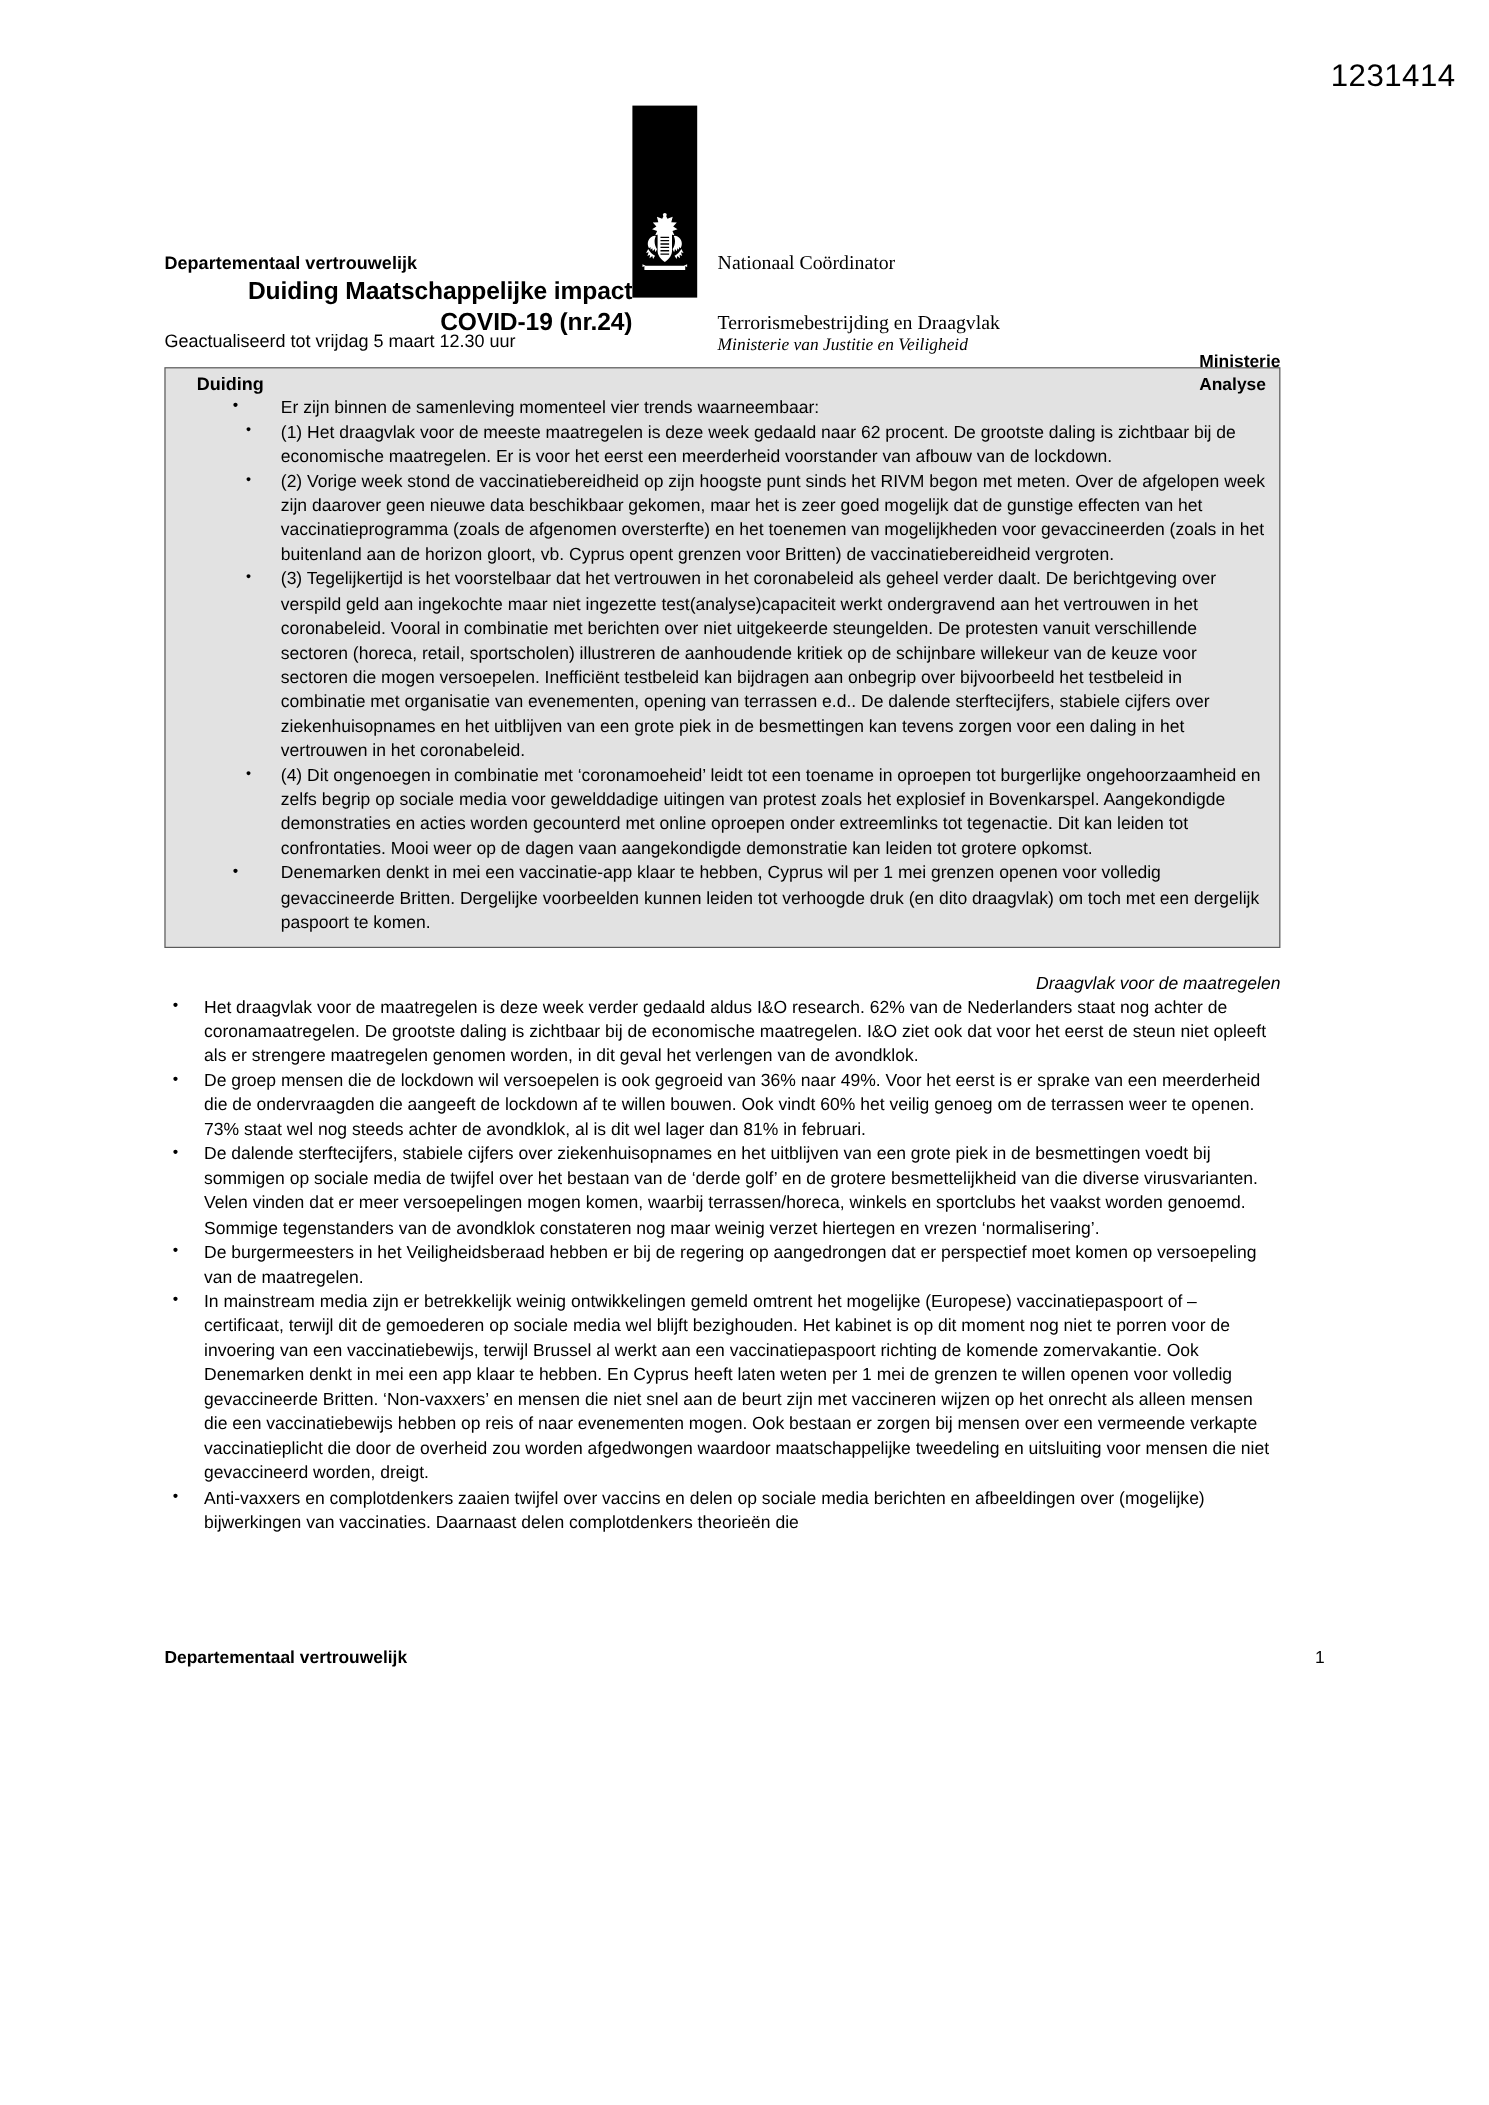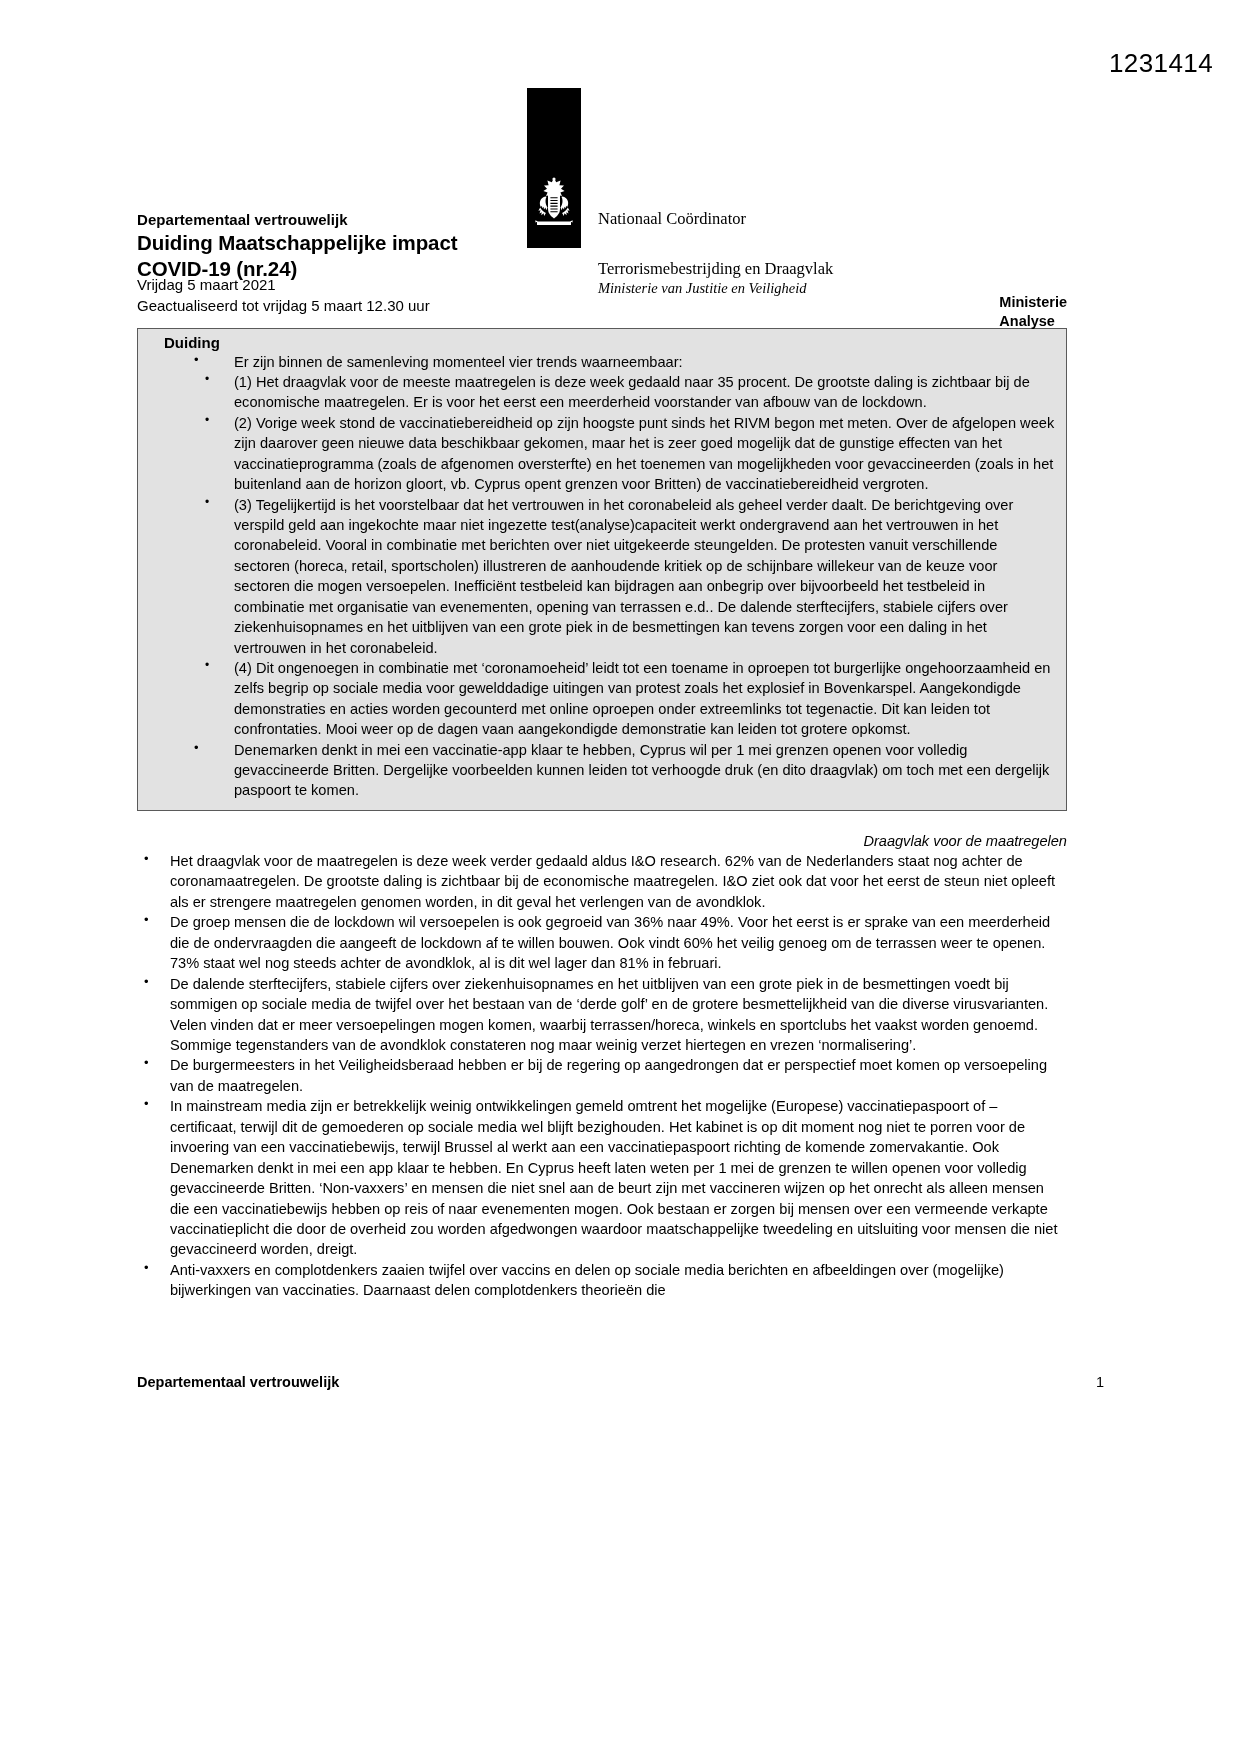--- a/index.html
+++ b/index.html
@@ -69,20 +69,21 @@
     font-weight:bold;
     margin:0 0 2px 0;
     letter-spacing:0.05px;
   }
   .doc-title {
     font-size:20.5px;
     font-weight:bold;
     line-height:1.27;
     margin:0;
     letter-spacing:-0.1px;
+    text-align:right;
   }
 
   
   .meta {
     margin-top:6px;
     position:relative;
   }
   .meta-line { font-size:15px; line-height:1.42; }
   .kern {
     position:absolute;
@@ -219,39 +220,38 @@
       <div class="title-block">
         <div class="conf-label">Departementaal vertrouwelijk</div>
         <h1 class="doc-title">
           <span>Duiding Maatschappelijke impact</span><br>
           <span>COVID-19 (nr.24)</span>
         </h1>
       </div>
     </div>
 
     <div class="meta">
-      <div class="meta-line">Vrijdag 5 maart 2021</div>
       <div class="meta-line">Geactualiseerd tot vrijdag 5 maart 12.30 uur</div>
       <div class="kern">
         <div>Ministerie</div>
         <div>Analyse</div>
       </div>
     </div>
 
     <div class="duiding-box">
       <div class="duiding-head">Duiding</div>
       <ul class="lvl1">
         <li>
           <span class="bullet">•</span>
           <span>Er zijn binnen de samenleving momenteel vier trends waarneembaar:</span>
           <div class="sub-wrap">
             <ul class="lvl2">
               <li>
                 <span class="bullet">•</span>
-                <span>(1) Het draagvlak voor de meeste maatregelen is deze week gedaald naar 35 procent. De grootste daling is zichtbaar bij de economische maatregelen. Er is voor het eerst een meerderheid voorstander van afbouw van de lockdown.</span>
+                <span>(1) Het draagvlak voor de meeste maatregelen is deze week gedaald naar 62 procent. De grootste daling is zichtbaar bij de economische maatregelen. Er is voor het eerst een meerderheid voorstander van afbouw van de lockdown.</span>
               </li>
               <li>
                 <span class="bullet">•</span>
                 <span>(2) Vorige week stond de vaccinatiebereidheid  op zijn hoogste punt sinds het RIVM begon met meten. Over de afgelopen week zijn daarover geen nieuwe data beschikbaar gekomen, maar het is zeer goed mogelijk dat de gunstige effecten van het vaccinatieprogramma (zoals de afgenomen oversterfte) en het toenemen van mogelijkheden voor gevaccineerden (zoals in het buitenland aan de horizon gloort, vb. Cyprus opent grenzen voor Britten) de vaccinatiebereidheid vergroten.</span>
               </li>
               <li>
                 <span class="bullet">•</span>
                 <span>(3) Tegelijkertijd is het voorstelbaar dat het vertrouwen in het coronabeleid als geheel verder daalt. De berichtgeving over verspild geld aan ingekochte maar niet ingezette test(analyse)capaciteit werkt ondergravend aan het vertrouwen in het coronabeleid. Vooral in combinatie met berichten over niet uitgekeerde steungelden. De protesten vanuit verschillende sectoren (horeca, retail, sportscholen) illustreren de aanhoudende  kritiek op de schijnbare willekeur van de keuze voor sectoren die mogen versoepelen. Inefficiënt testbeleid kan bijdragen aan onbegrip over bijvoorbeeld het testbeleid in combinatie met organisatie van evenementen, opening van terrassen e.d.. De dalende sterftecijfers, stabiele cijfers over ziekenhuisopnames en het uitblijven van een grote piek in de besmettingen kan tevens zorgen voor een daling in het vertrouwen in het coronabeleid.</span>
               </li>
               <li>

